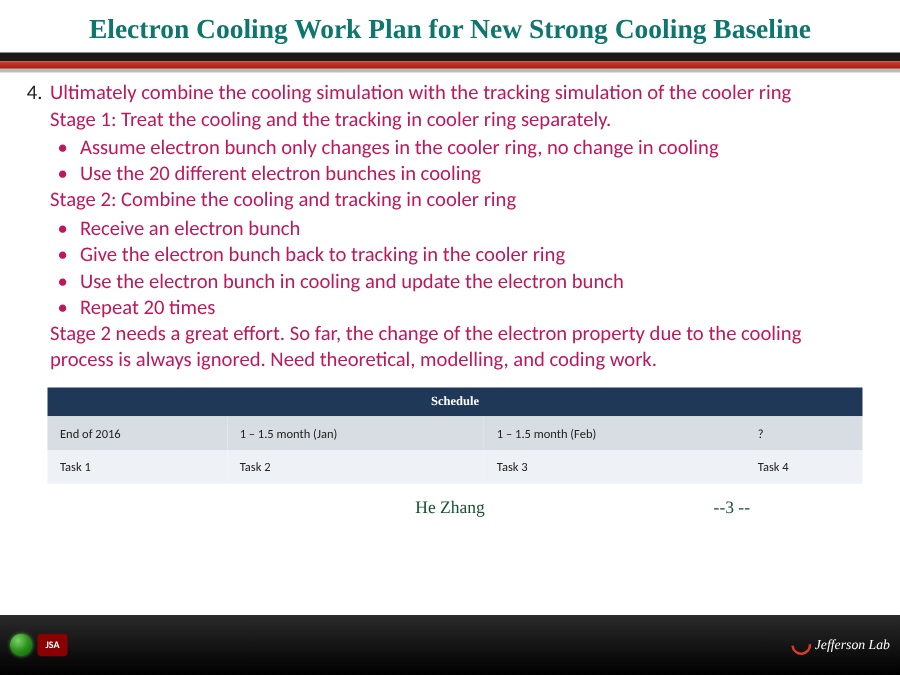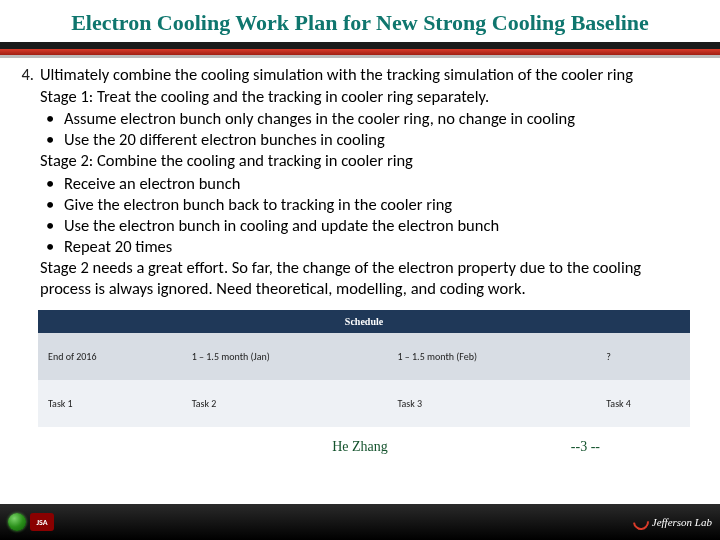--- a/index.html
+++ b/index.html
@@ -5,31 +5,31 @@
   * { box-sizing: border-box; margin: 0; padding: 0; }
   body { width: 720px; height: 540px; font-family: Calibri, "Segoe UI", sans-serif; background: #fff; position: relative; overflow: hidden; }
   .title-area { padding: 10px 40px 6px 40px; }
   .title { font-family: "Times New Roman", serif; font-weight: bold; font-size: 22px; color: #0f766e; text-align: center; }
   .band { height: 16px; width: 100%; position: relative; }
   .band .dark { position: absolute; left: 0; right: 0; top: 0; height: 7px; background: #1a1a1a; }
   .band .red { position: absolute; left: 0; right: 0; top: 7px; height: 6px; background: linear-gradient(to bottom, #d93b2a, #a01f14); }
   .band .light { position: absolute; left: 0; right: 0; top: 13px; height: 3px; background: #bbb; }
   .content { padding: 6px 36px 0 10px; display: flex; gap: 6px; }
   .num { font-size: 16.5px; width: 24px; text-align: right; color: #222; }
-  .body { font-size: 16.5px; color: #000000; line-height: 1.28; flex: 1; }
+  .body { font-size: 16.5px; color: #be185d; line-height: 1.28; flex: 1; }
   .body .para { margin-bottom: 1px; }
   .body ul { list-style: none; padding-left: 24px; }
   .body ul li::before { content: "•"; display: inline-block; width: 18px; margin-left: -18px; }
   .schedule { margin: 10px 30px 0 38px; }
   table { width: 100%; border-collapse: collapse; font-size: 10px; }
   thead td { background: #1f3858; color: #fff; font-family: "Times New Roman", serif; font-weight: bold; text-align: center; padding: 6px; }
-  tbody td { padding: 17px 10px; color: #222; }
+  tbody td { padding: 7px 10px; color: #222; }
   tbody tr:nth-child(1) td { background: #d8dde4; }
   tbody tr:nth-child(2) td { background: #eef1f5; margin-left: 36px; }
-  .footer { position: absolute; left: 0; right: 0; bottom: 0; height: 36px; background: linear-gradient(to bottom, #2a2a2a, #000); display: flex; align-items: center; }
+  .footer { position: absolute; left: 0; right: 0; bottom: 0; height: 48px; background: linear-gradient(to bottom, #2a2a2a, #000); display: flex; align-items: center; }
   .footer .logo-l { display: flex; align-items: center; gap: 4px; margin-left: 8px; }
   .footer .globe { width: 18px; height: 18px; border-radius: 50%; background: radial-gradient(circle at 35% 30%, #7bd46a 0%, #2a8f1a 50%, #0b5c05 100%); box-shadow: 0 0 3px rgba(120,255,100,0.6); }
   .footer .jsa { width: 24px; height: 18px; background: #8a0000; border-radius: 3px; position: relative; }
   .footer .jsa::after { content: "JSA"; position: absolute; inset: 0; color: #fff; font-size: 8px; font-weight: bold; display: flex; align-items: center; justify-content: center; }
   .jlab { position: absolute; right: 8px; top: 50%; transform: translateY(-50%); display: flex; align-items: center; gap: 3px; }
   .jlab .swirl { width: 16px; height: 16px; border-radius: 50%; border: 2px solid #d93b2a; border-top-color: transparent; border-left-color: transparent; transform: rotate(40deg); }
   .jlab .txt { color: #fff; font-size: 11px; font-style: italic; font-family: Georgia, serif; }
   .author-row { text-align: center; font-family: "Times New Roman", serif; font-size: 14px; color: #14532d; margin-top: 12px; position: relative; }
   .author-row .pg { position: absolute; right: 120px; }
 </style>

